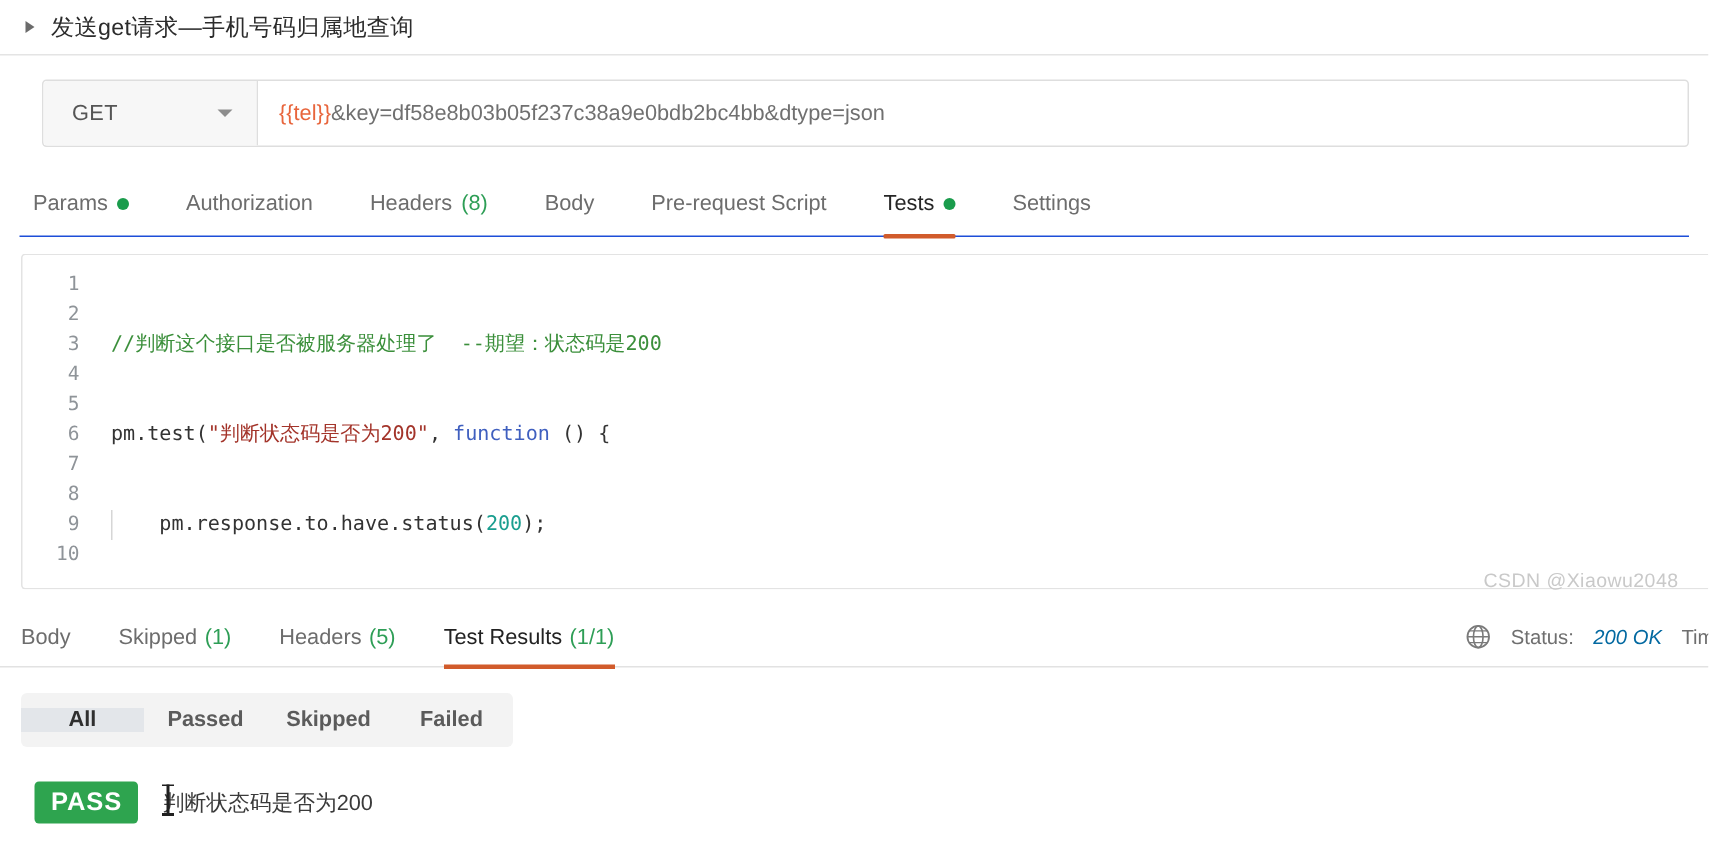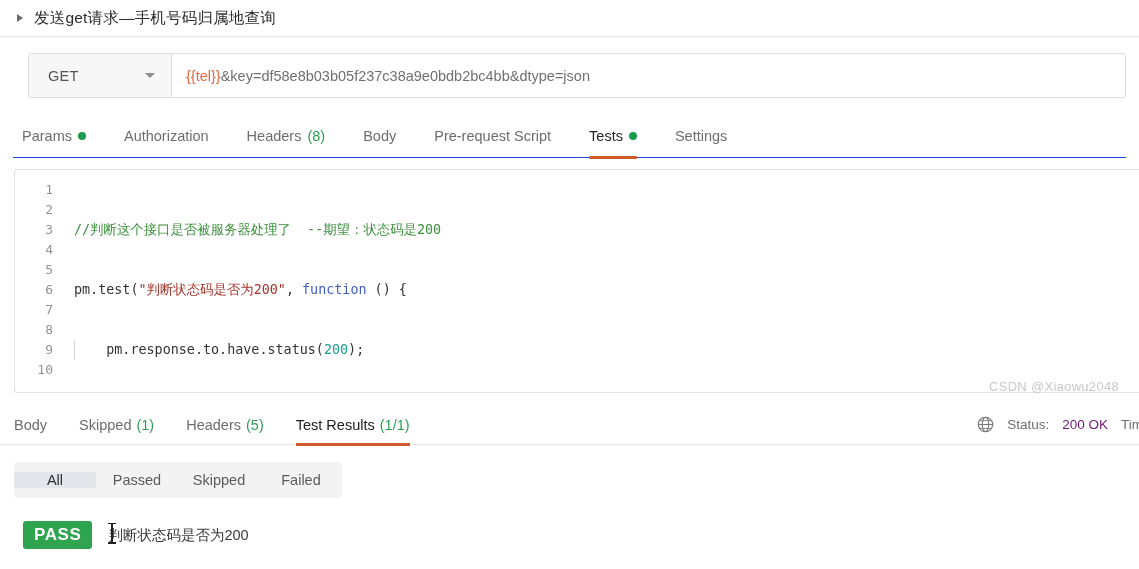--- a/index.html
+++ b/index.html
@@ -200,32 +200,33 @@
     position: absolute;
     right: 0px;
     display: flex;
     align-items: center;
     gap: 13px;
     font-size: 13.5px;
     color: #6f6f6f;
     white-space: nowrap;
   }
   .globe { flex:none; display:block; }
-  .status-ok { color: #701a75; }
+  .status-ok { color: #0369a1; font-style: italic; }
   .time-clip { overflow:hidden; width: 18px; display:inline-block; }
 
   
   .filters {
     margin: 17px 0 0 14px;
     width: 328px;
     height: 36px;
     background: #f3f3f3;
     border-radius: 4px;
     display: flex;
     align-items: center;
+    font-weight: bold;
   }
   .pill {
     flex: 1;
     text-align: center;
     font-size: 14.5px;
     color: #5b5b5b;
     cursor: pointer;
   }
   .pill.sel { color: #2f2f2f; }
 

